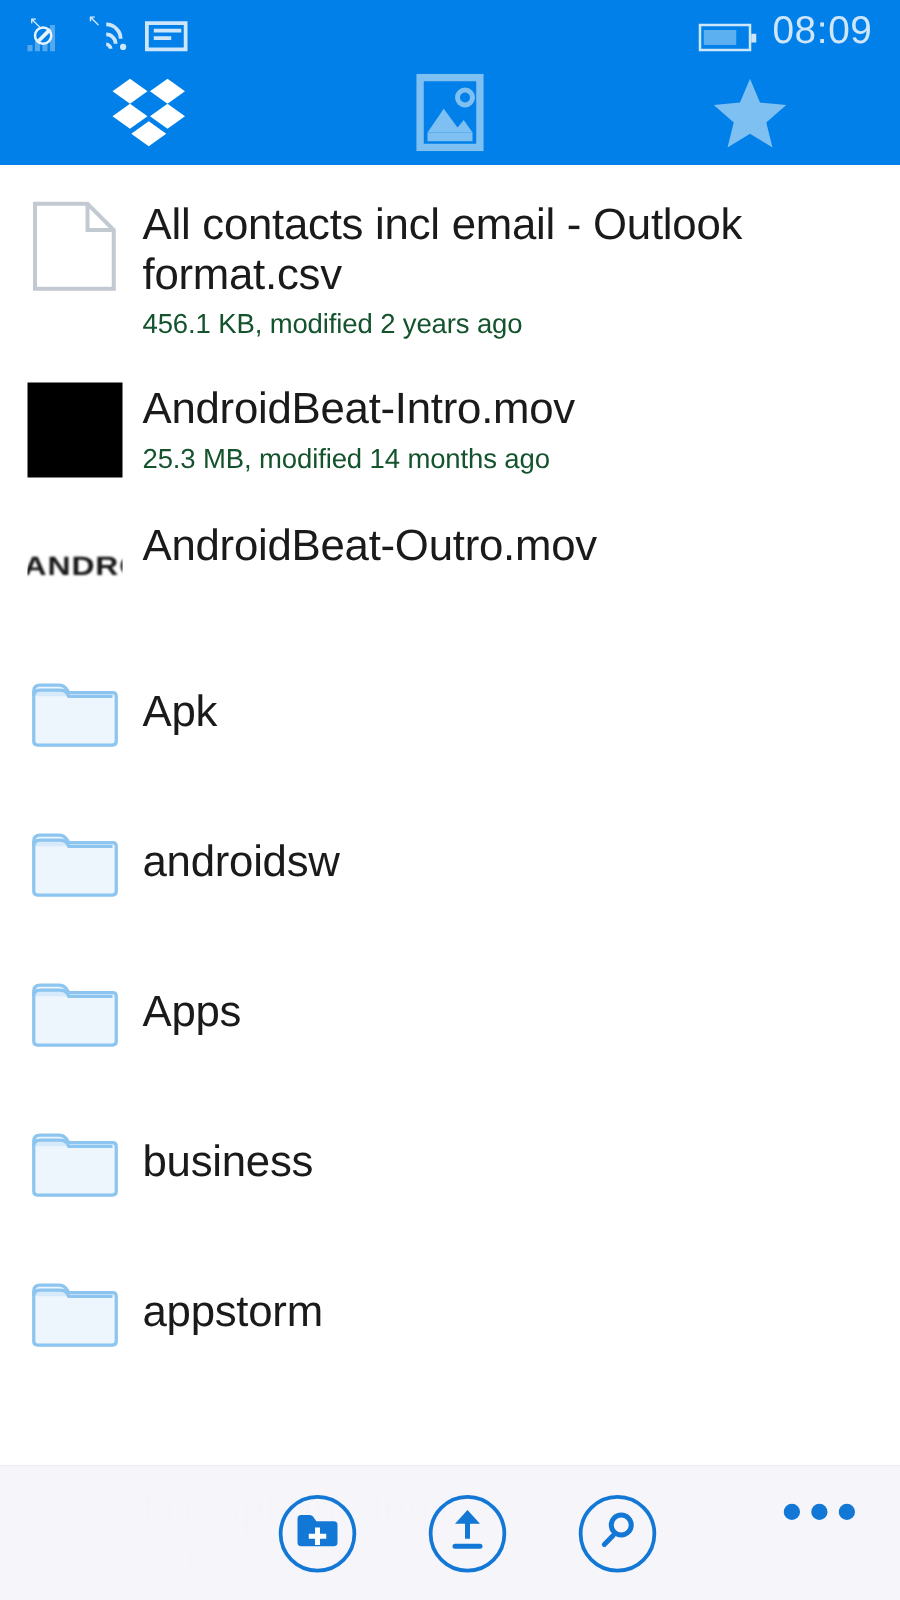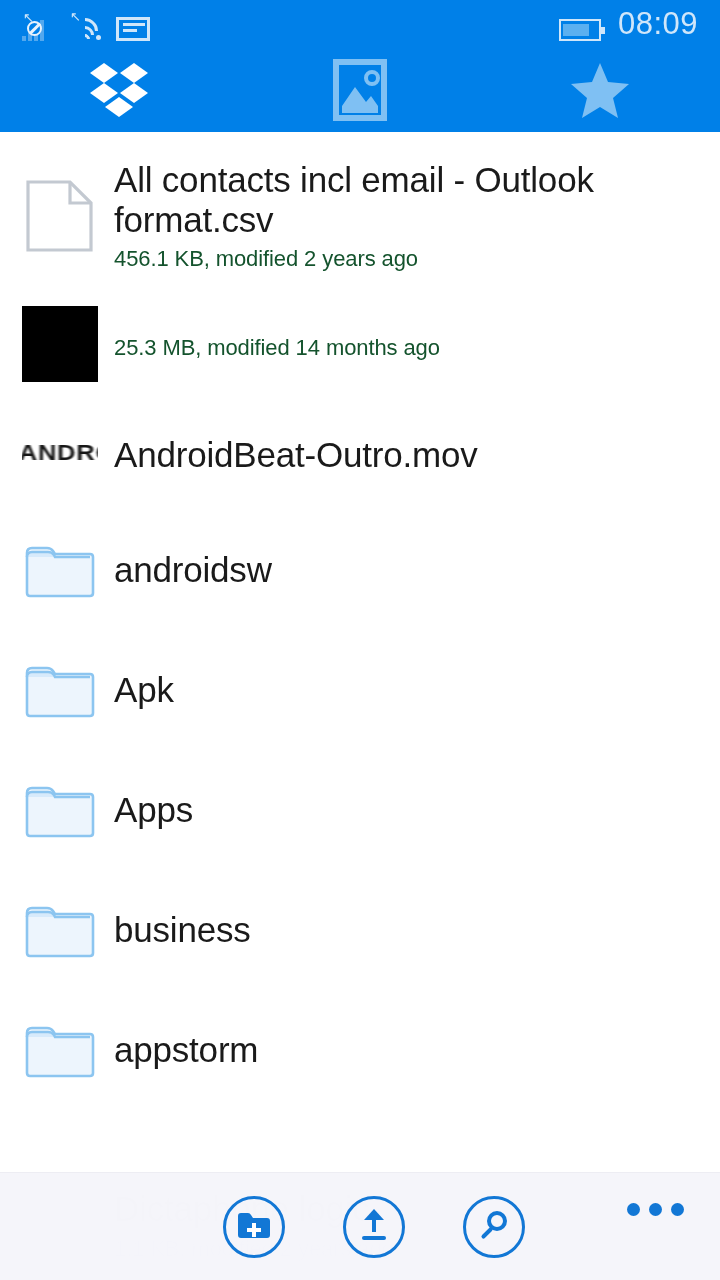--- a/index.html
+++ b/index.html
@@ -117,21 +117,21 @@
 
   
   .file-list {
     position: relative;
     height: 1148px;
     background: #ffffff;
     padding-top: 10px;
   }
   .row {
     display: flex;
-    align-items: center;
+    align-items: flex-start;
     padding: 17px 20px 17px 22px;
     min-height: 104px;
   }
   .row.folder { align-items: center; min-height: 120px; padding-top: 14px; padding-bottom: 14px; }
   .thumb {
     width: 76px;
     min-width: 76px;
     height: 76px;
     margin-right: 16px;
     display: flex;
@@ -312,20 +312,21 @@
       </div>
       <div class="meta">
         <div class="fname">All contacts incl email - Outlook format.csv</div>
         <div class="fsub">456.1 KB, modified 2 years ago</div>
       </div>
     </div>
 
     <div class="row">
       <div class="thumb video-black"></div>
       <div class="meta">
+        <div class="fname">AndroidBeat-Intro.mov</div>
         <div class="fsub">25.3 MB, modified 14 months ago</div>
       </div>
     </div>
 
     <div class="row">
       <div class="thumb video-white">
         <span class="thumb-logo">ANDRO</span>
       </div>
       <div class="meta">
         <div class="fname">AndroidBeat-Outro.mov</div>
@@ -333,33 +334,33 @@
     </div>
 
     <div class="row folder">
       <div class="thumb">
         <svg width="72" height="60" viewBox="0 0 72 60">
           <path d="M3 14 Q3 9 8 9 H23 Q27 9 29 12 L31 15 H66 Q69 15 69 18 V54 Q69 57 66 57 H6 Q3 57 3 54 Z" fill="#EDF5FD" stroke="#8CC5F0" stroke-width="2.6"></path>
           <path d="M3 18 Q3 13 8 13 H24 Q28 13 30 16 L31 18 H66" fill="#D7EAFB" stroke="#8CC5F0" stroke-width="2.6"></path>
         </svg>
       </div>
       <div class="meta">
-        <div class="fname">androidsw</div>
+        <div class="fname">Apk</div>
       </div>
     </div>
 
     <div class="row folder">
       <div class="thumb">
         <svg width="72" height="60" viewBox="0 0 72 60">
           <path d="M3 14 Q3 9 8 9 H23 Q27 9 29 12 L31 15 H66 Q69 15 69 18 V54 Q69 57 66 57 H6 Q3 57 3 54 Z" fill="#EDF5FD" stroke="#8CC5F0" stroke-width="2.6"></path>
           <path d="M3 18 Q3 13 8 13 H24 Q28 13 30 16 L31 18 H66" fill="#D7EAFB" stroke="#8CC5F0" stroke-width="2.6"></path>
         </svg>
       </div>
       <div class="meta">
-        <div class="fname">Apk</div>
+        <div class="fname">androidsw</div>
       </div>
     </div>
 
     <div class="row folder">
       <div class="thumb">
         <svg width="72" height="60" viewBox="0 0 72 60">
           <path d="M3 14 Q3 9 8 9 H23 Q27 9 29 12 L31 15 H66 Q69 15 69 18 V54 Q69 57 66 57 H6 Q3 57 3 54 Z" fill="#EDF5FD" stroke="#8CC5F0" stroke-width="2.6"></path>
           <path d="M3 18 Q3 13 8 13 H24 Q28 13 30 16 L31 18 H66" fill="#D7EAFB" stroke="#8CC5F0" stroke-width="2.6"></path>
         </svg>
       </div>

